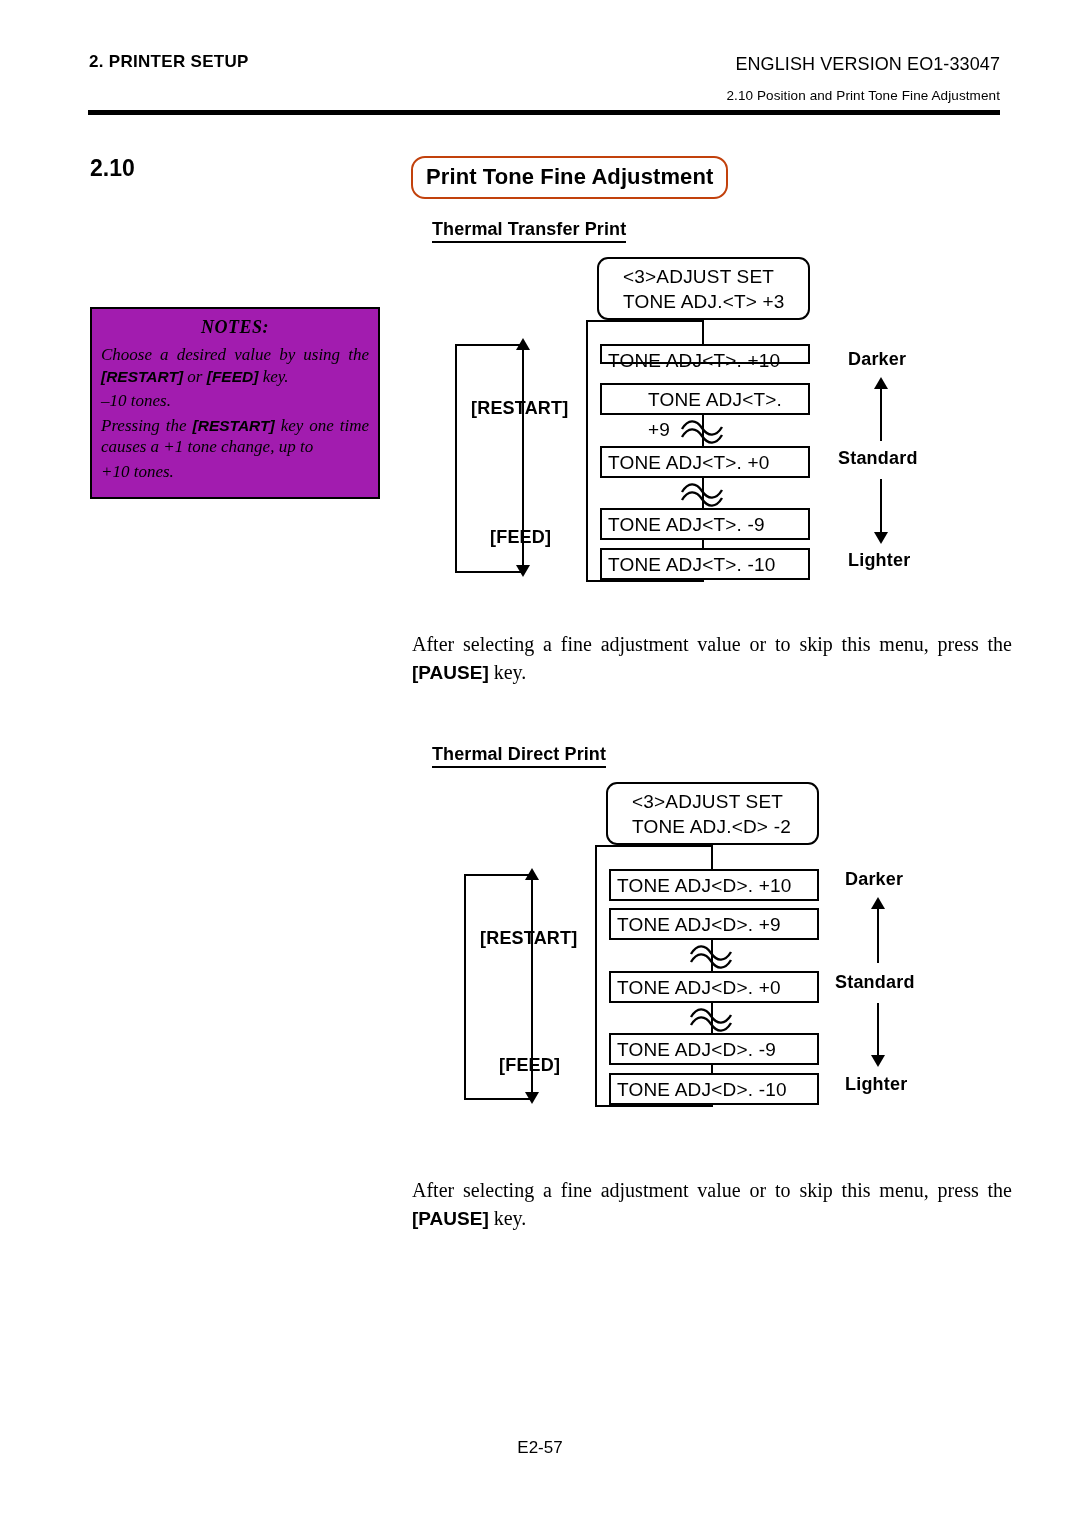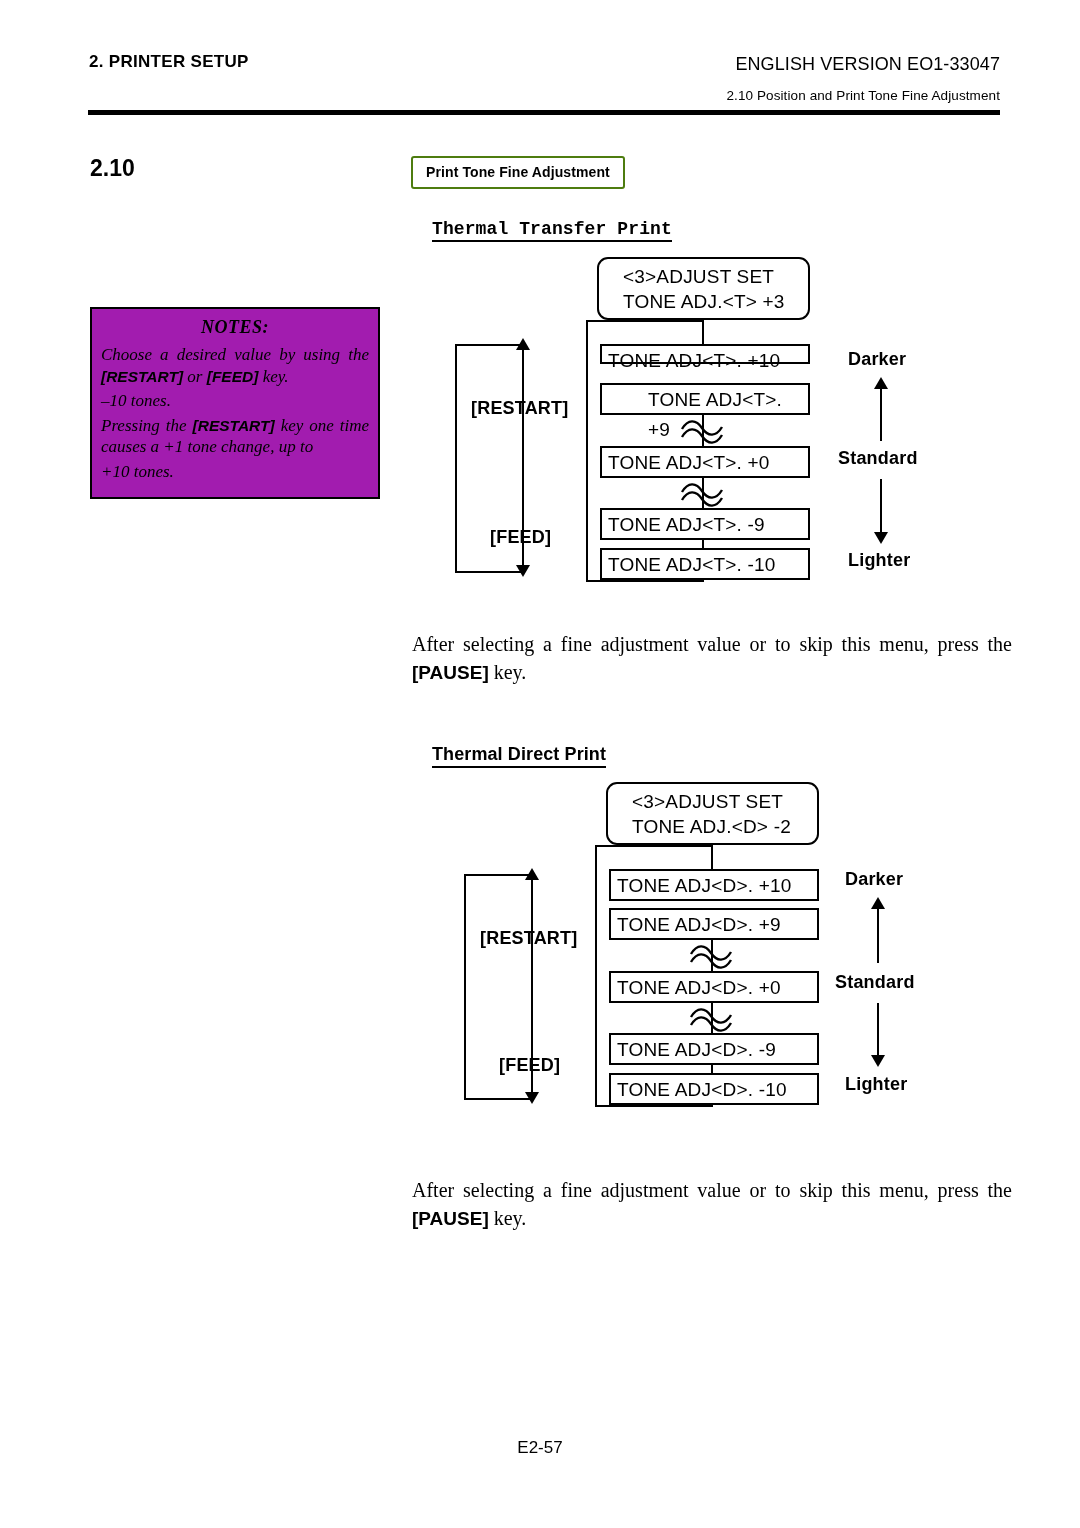--- a/index.html
+++ b/index.html
@@ -25,27 +25,27 @@
   #notes{left:90px;top:307px;width:290px;border:2px solid #000;
          padding:8px 9px 12px 9px;box-sizing:border-box;background:#a21caf;}
   #notes .ttl{text-align:center;font-family:"Liberation Serif",serif;
               font-style:italic;font-weight:bold;font-size:18px;margin-bottom:6px;letter-spacing:.5px;}
   #notes p{margin:0 0 3px 0;font-family:"Liberation Serif",serif;
            font-style:italic;font-size:17px;line-height:21.5px;text-align:justify;}
   #notes p.lastline{text-align:left;}
   #notes b{font-weight:bold;font-family:"Liberation Sans",sans-serif;font-style:italic;font-size:15.5px;}
 
   
-  #capbox{left:411px;top:156px;border:2px solid #4d7c0f;border-radius:3px;
-          padding:6px 13px 7px 13px;font-size:14px;font-weight:bold;letter-spacing:.1px;}
+  #capbox{left:411px;top:156px;border:2px solid #c2410c;border-radius:14px;
+          padding:6px 13px 7px 13px;font-size:22px;font-weight:bold;letter-spacing:.1px;}
 
   
   .subhead{font-size:18px;font-weight:bold;border-bottom:2px solid #000;
            display:inline-block;padding-bottom:1px;letter-spacing:.1px;}
-  #sub1{left:432px;top:219px;font-family:Liberation Mono, monospace;}
+  #sub1{left:432px;top:219px;}
   #sub2{left:432px;top:744px;}
 
   
   .lcd{border:2.5px solid #000;border-radius:11px;box-sizing:border-box;
        padding:5px 12px 4px 24px;font-size:19px;line-height:25px;letter-spacing:.2px;}
 
   
   .tbox{border:2px solid #000;box-sizing:border-box;
         font-size:19px;line-height:30px;padding-left:6px;letter-spacing:.2px;
         background:#fff;}

